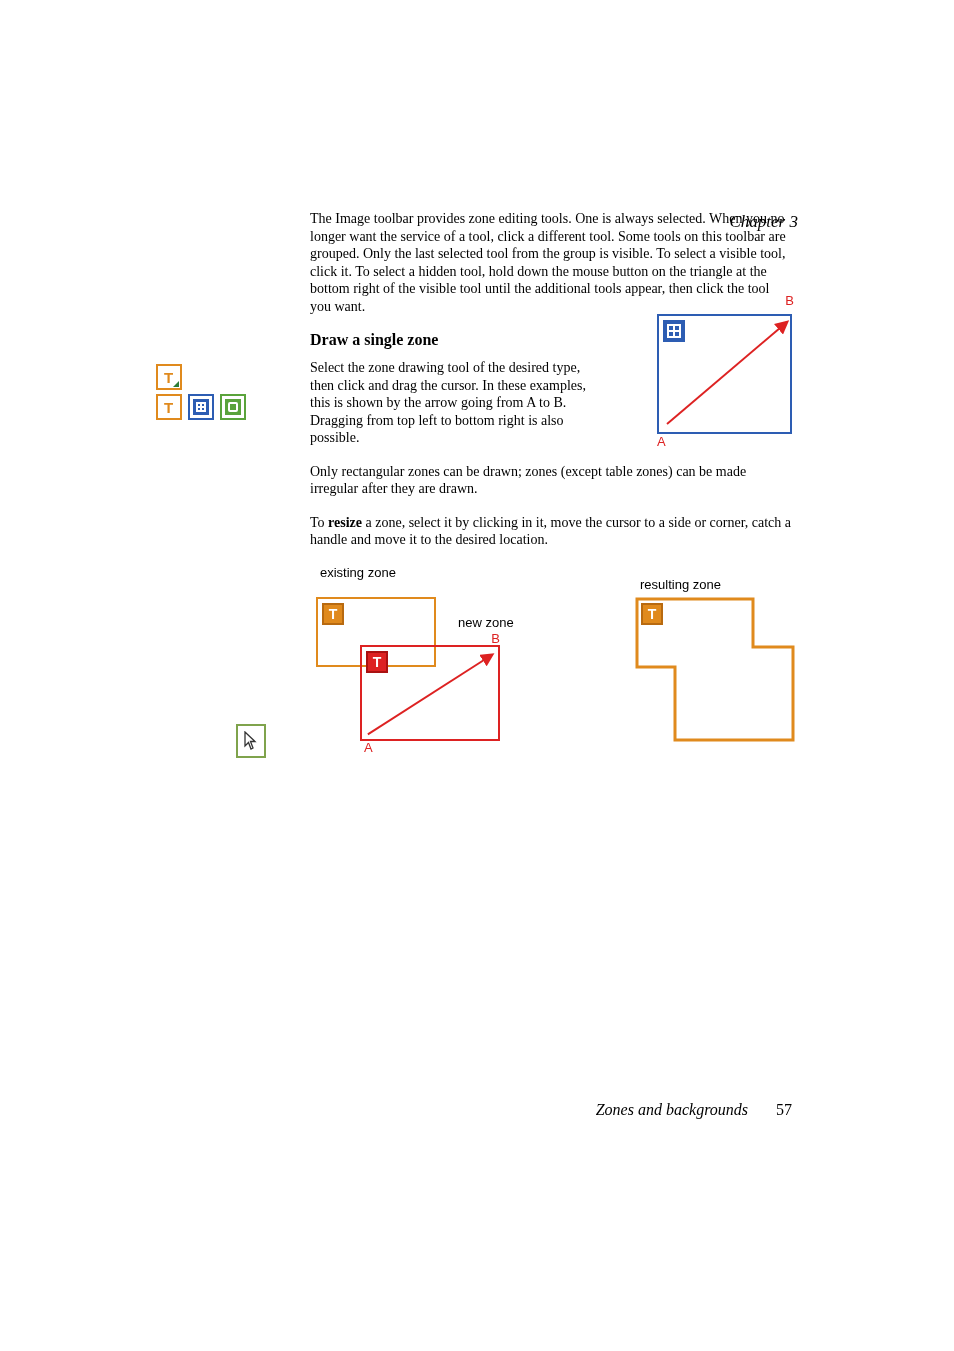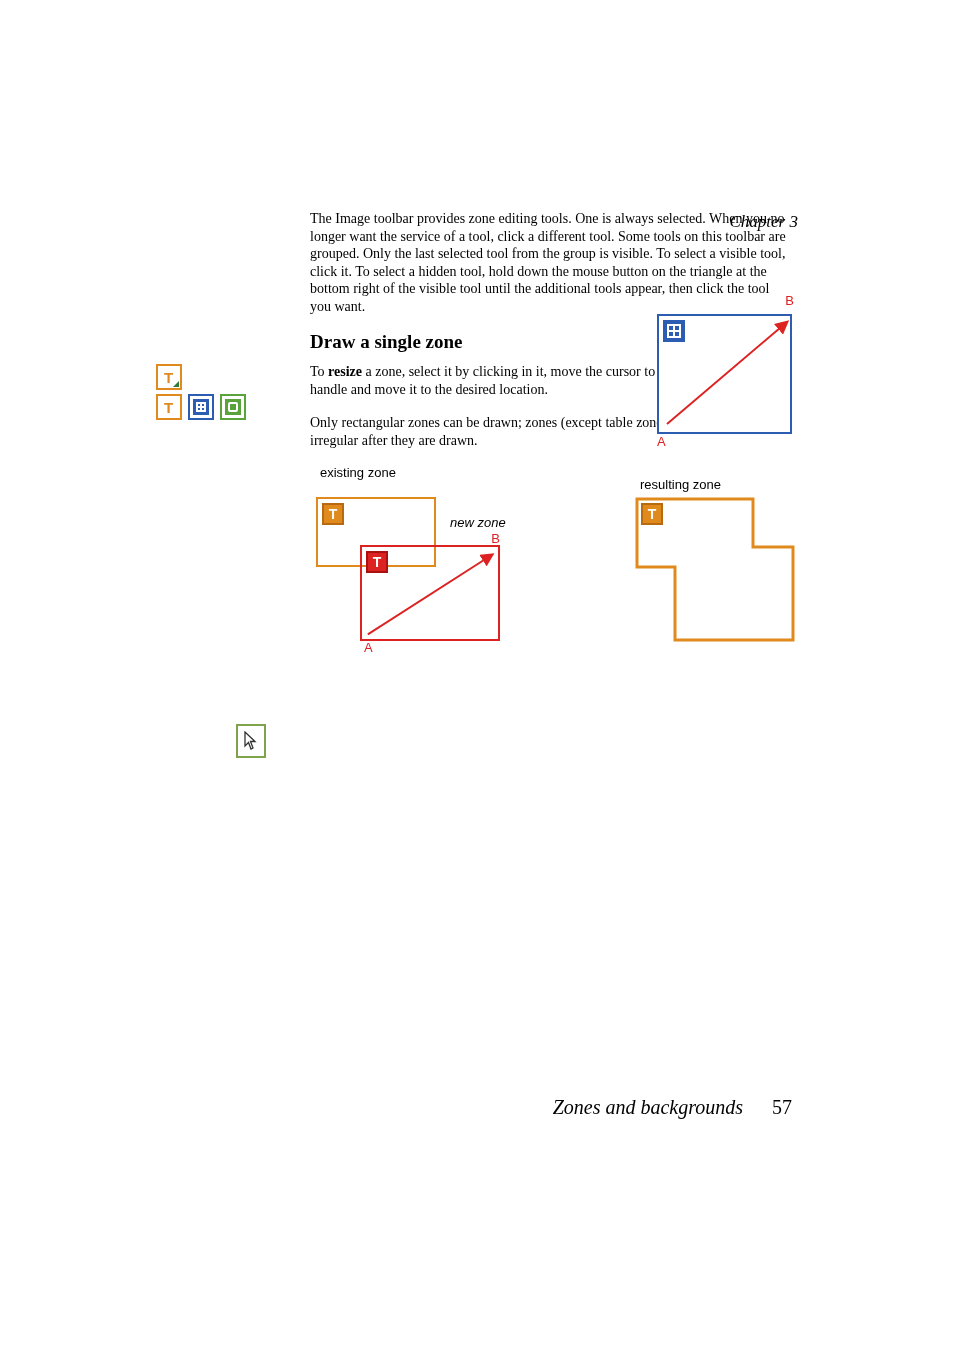--- a/index.html
+++ b/index.html
@@ -34,21 +34,21 @@
     font-size: 22px;
     margin-bottom: 18px;
   }
   p.body {
     font-size: 14px;
     line-height: 1.25;
     margin-bottom: 16px;
   }
   p.sub-head {
     font-weight: 700;
-    font-size: 19px;
+    font-size: 16px;
     margin-bottom: 10px;
   }
   .draw-row { position: relative; }
   .draw-text { width: 290px; }
   .draw-figure {
     position: absolute;
     right: 0;
     top: -20px;
     width: 135px;
     height: 135px;
@@ -187,21 +187,21 @@
     position:absolute; left:6px; top:6px;
     width:22px;height:22px;background:#e08a1d;border:2px solid #b86a10;
     color:#fff;font-family:Arial,sans-serif;font-weight:900;font-size:14px;
     display:flex;align-items:center;justify-content:center;
   }
 
   .footer {
     position:absolute;
     right:162px;
     bottom:232px;
-    font-size:20px;
+    font-size:16px;
     text-align:center;
   }
   .footer .sec { font-style: italic; margin-right: 24px; }
 </style>
 </head>
 <body>
 
 <div class="page">
 
   <div class="chapter-label">Chapter 3</div>
@@ -237,49 +237,50 @@
       </svg>
     </div>
   </div>
 
   <div class="content">
 
     <p class="body">The Image toolbar provides zone editing tools. One is always selected. When you no longer want the service of a tool, click a different tool. Some tools on this toolbar are grouped. Only the last selected tool from the group is visible. To select a visible tool, click it. To select a hidden tool, hold down the mouse button on the triangle at the bottom right of the visible tool until the additional tools appear, then click the tool you want.</p>
 
     <div class="draw-row">
       <p class="sub-head">Draw a single zone</p>
+      <p class="body draw-text">Select the zone drawing tool of the desired type, then click and drag the cursor. In these examples, this is shown by the arrow going from A to B. Dragging from top left to bottom right is also possible.</p>
 
       <div class="draw-figure">
         <span class="lbl-b">B</span>
         <div class="blue-zone">
           <span class="badge"></span>
           <svg class="arrow-line" viewBox="0 0 128 112">
             <defs>
               <marker id="ah1" viewBox="0 0 10 10" refX="8" refY="5" markerWidth="7" markerHeight="7" orient="auto">
                 <path d="M0 0 L10 5 L0 10 Z" fill="#d22"></path>
               </marker>
             </defs>
             <line x1="4" y1="108" x2="124" y2="6" stroke="#d22" stroke-width="2" marker-end="url(#ah1)"></line>
           </svg>
         </div>
         <span class="lbl-a">A</span>
       </div>
     </div>
 
+    <p class="body">Only rectangular zones can be drawn; zones (except table zones) can be made irregular after they are drawn.</p>
+
     <p class="body">
       <span>To </span><b>resize</b><span> a zone, select it by clicking in it, move the cursor to a side or corner, catch a handle and move it to the desired location.</span>
     </p>
 
-    <p class="body">Only rectangular zones can be drawn; zones (except table zones) can be made irregular after they are drawn.</p>
-
 
 
     <div class="diagrams">
       <span class="diag-lbl" style="left:10px; top:0;">existing zone</span>
-      <span class="diag-lbl" style="left:140px; top:50px;font-style:italic;">new zone</span>
+      <span class="diag-lbl" style="left:148px; top:50px;">new zone</span>
       <span class="diag-lbl" style="left:330px; top:12px;">resulting zone</span>
 
       <div class="ex-zone" style="left:6px; top:32px; width:120px; height:70px;">
         <span class="tb">T</span>
       </div>
 
       <div class="red-zone" style="left:50px; top:80px; width:140px; height:96px;">
         <span class="tb">T</span>
         <svg style="position:absolute;inset:0" viewBox="0 0 140 96">
           <defs>

